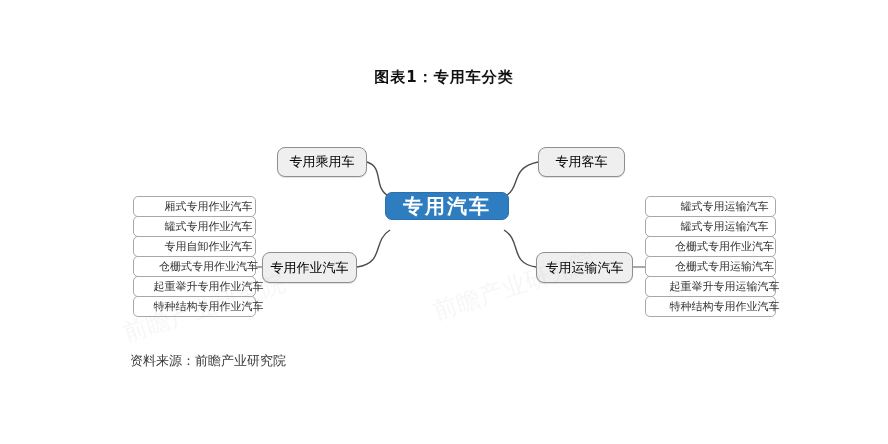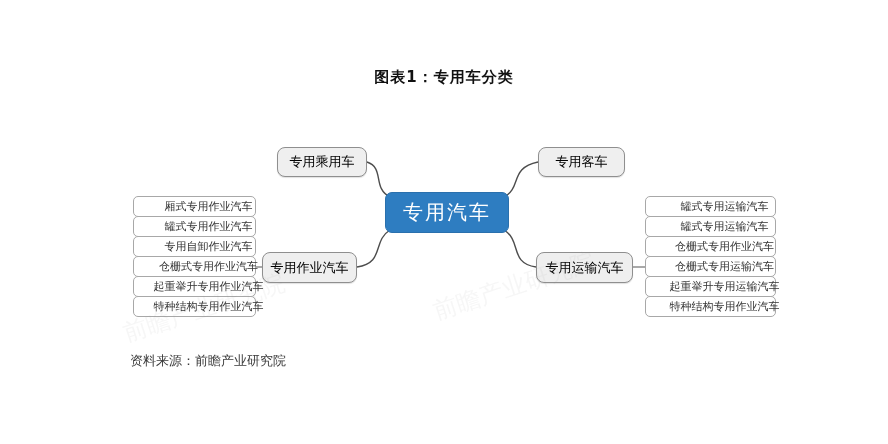--- a/index.html
+++ b/index.html
@@ -10,23 +10,23 @@
   .chart-title{
     position:absolute;left:0;top:68px;width:888px;text-align:center;
     font-size:15px;font-weight:bold;color:#111;letter-spacing:1px;
   }
   .connectors{position:absolute;left:0;top:0;width:888px;height:444px;}
   .node{
     position:absolute;display:flex;align-items:center;justify-content:center;
     box-sizing:border-box;border-radius:8px;font-size:13px;color:#000000;
   }
   .root-node{
-    left:385px;top:192px;width:124px;height:41px;background:#2e7dc1;
+    left:385px;top:192px;width:124px;height:28px;background:#2e7dc1;
     border:1px solid #2a70ad;border-radius:7px;color:#ffffff;
-    font-size:20px;font-weight:normal;letter-spacing:2px;
+    font-size:20px;font-weight:bold;letter-spacing:2px;
   }
   .branch-node{
     background:#efefef;border:1px solid #8f8f8f;
     box-shadow:0 1px 1px rgba(0,0,0,0.12);
   }
   .node-top-left{left:277px;top:147px;width:90px;height:30px;}
   .node-top-right{left:538px;top:147px;width:87px;height:30px;}
   .node-left-branch{left:262px;top:252px;width:95px;height:31px;}
   .node-right-branch{left:536px;top:252px;width:97px;height:31px;}
   .leaf-stack{position:absolute;display:flex;flex-direction:column;}

